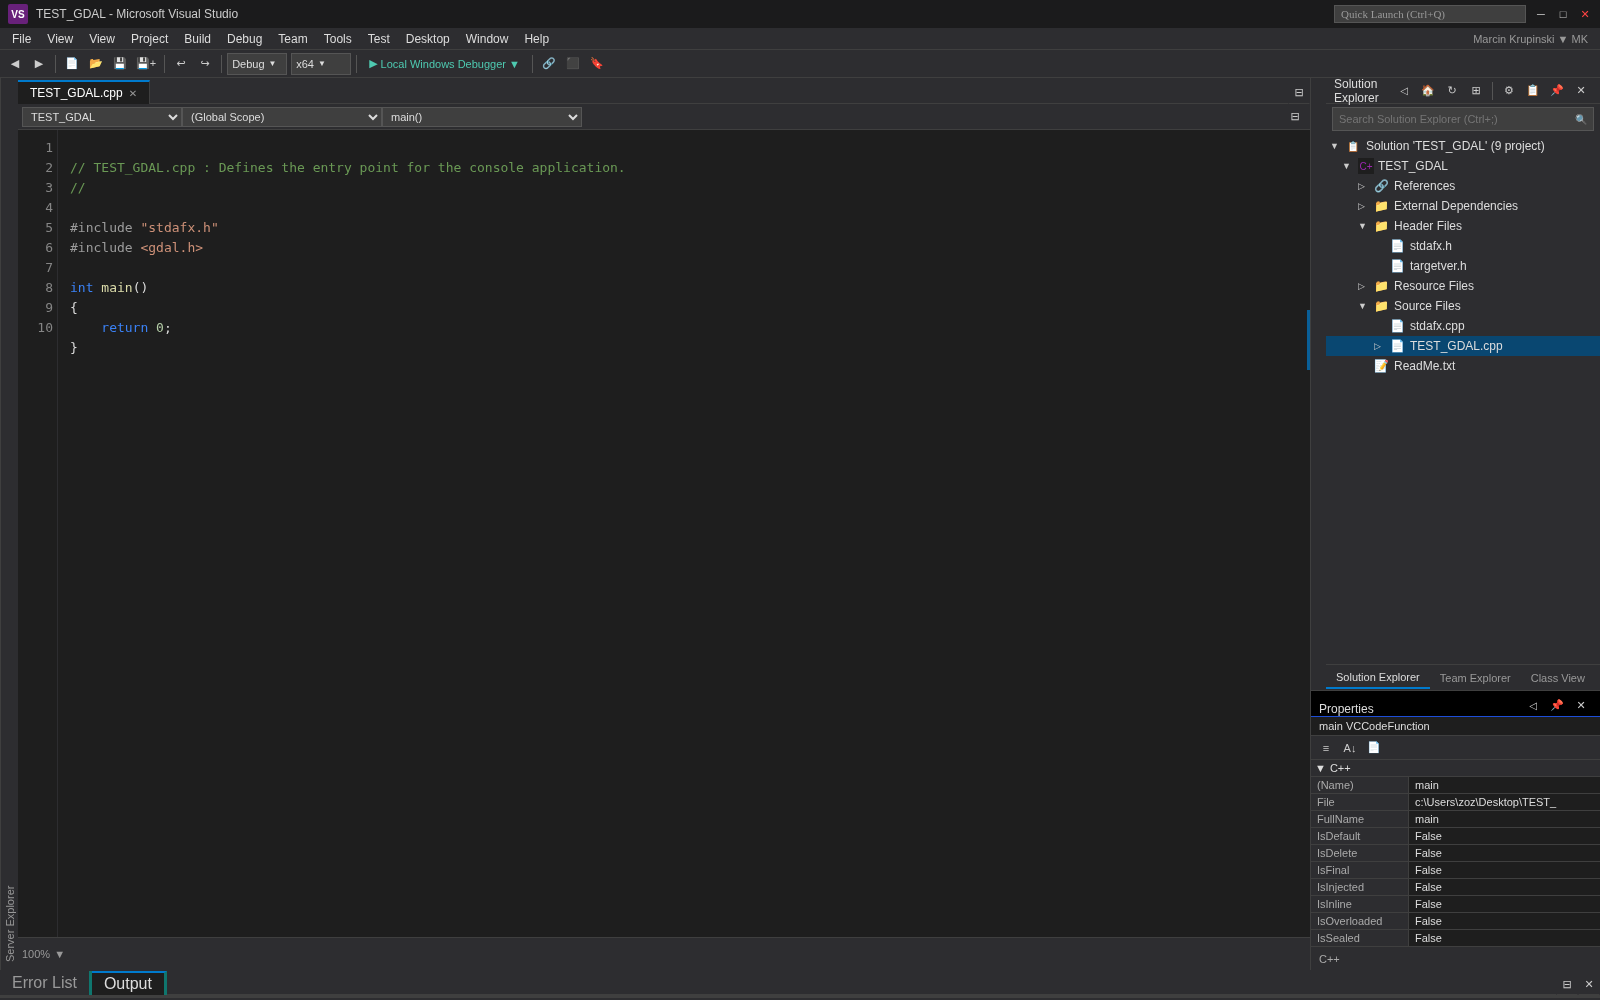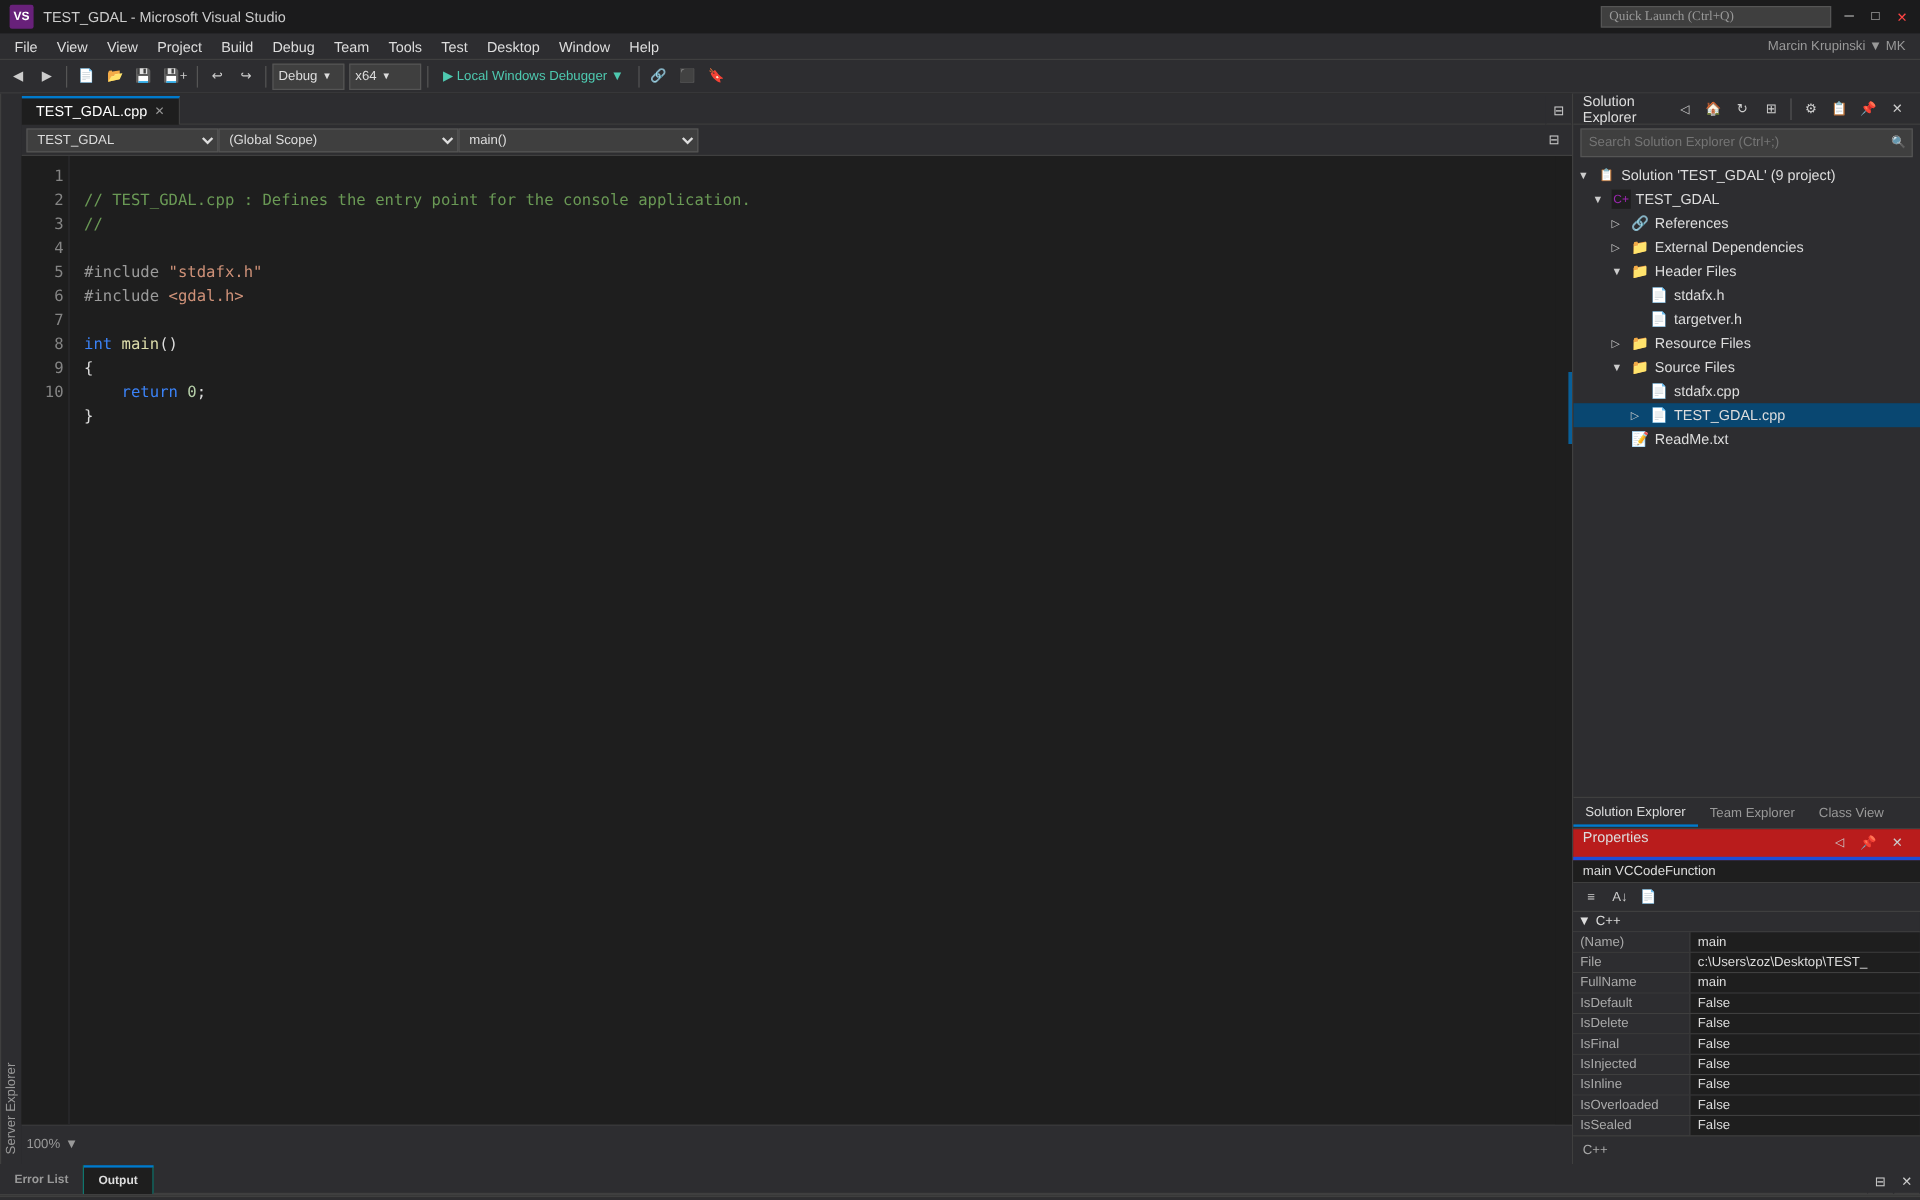--- a/index.html
+++ b/index.html
@@ -47,21 +47,21 @@
     
     #editor-right-panel { width: 14px; background: #1e1e1e; position: relative; }
     
     
     #zoom-bar { height: 20px; background: #2d2d30; display: flex; align-items: center; padding: 16px 4px; font-size: 11px; color: #999; gap: 4px; border-top: 1px solid #3f3f3f; }
     
     
     #right-panel { width: 290px; background: #2d2d30; display: flex; flex-direction: column; border-left: 1px solid #3f3f3f; }
     
     
-    #solution-explorer { flex: 1; display: flex; flex-direction: column; overflow: hidden; }
+    #solution-explorer { flex: 1; display: flex; flex-direction: column; overflow: hidden; margin-left: 15px; }
     #se-header { height: 26px; background: #2d2d30; display: flex; align-items: center; justify-content: space-between; padding: 0 8px; border-bottom: 1px solid #3f3f3f; }
     #se-title { color: #ddd; font-size: 12px; font-weight: normal; }
     #se-toolbar { display: flex; align-items: center; gap: 2px; }
     #se-search { height: 24px; margin: 3px 6px; display: flex; align-items: center; background: #3f3f3f; border: 1px solid #555; }
     #se-search input { flex: 1; background: transparent; border: none; color: #ddd; font-size: 11px; padding: 0 6px; outline: none; }
     #se-tree { flex: 1; overflow-y: auto; padding: 2px 0; }
     .tree-item { display: flex; align-items: center; gap: 4px; padding: 2px 4px; cursor: pointer; font-size: 12px; color: #ddd; }
     .tree-item.selected { background: #094771; }
     .tree-indent-1 { padding-left: 16px; }
     .tree-indent-2 { padding-left: 32px; }
@@ -69,38 +69,38 @@
     .tree-arrow { width: 12px; font-size: 9px; color: #ccc; }
     .tree-icon { width: 16px; height: 16px; display: flex; align-items: center; justify-content: center; font-size: 12px; }
     
     
     #se-bottom-tabs { height: 26px; background: #2d2d30; display: flex; align-items: center; border-top: 1px solid #3f3f3f; }
     .se-tab { padding: 4px 10px; font-size: 11px; cursor: pointer; color: #999; }
     .se-tab.active { color: #ddd; border-bottom: 2px solid #007acc; }
     
     
     #properties-panel { height: 280px; background: #2d2d30; border-top: 1px solid #3f3f3f; display: flex; flex-direction: column; }
-    #props-header { height: 26px; background: #b91c1c; display: flex; align-items: flex-start; justify-content: space-between; padding: 0 8px; border-bottom: 3px solid #1d4ed8; }
+    #props-header { height: 26px; background: #000000; display: flex; align-items: flex-end; justify-content: space-between; padding: 0 8px; border-bottom: 1px solid #1d4ed8; }
     #props-title { color: #ddd; font-size: 12px; }
     #props-subtitle { padding: 3px 8px; font-size: 11px; color: #ddd; background: #1e1e1e; border-bottom: 1px solid #3f3f3f; }
     #props-toolbar { height: 24px; display: flex; align-items: center; padding: 0 4px; gap: 2px; border-bottom: 1px solid #3f3f3f; }
     #props-table { flex: 1; overflow-y: auto; font-size: 11px; }
     .props-section { background: #2d2d30; padding: 2px 4px; font-size: 11px; color: #ddd; border-bottom: 1px solid #3f3f3f; display: flex; align-items: center; gap: 4px; }
     .props-row { display: flex; border-bottom: 1px solid #3f3f3f; }
     .props-name { width: 98px; padding: 2px 6px; color: #aaa; background: #2d2d30; border-right: 1px solid #3f3f3f; flex-shrink: 0; }
     .props-value { flex: 1; padding: 2px 6px; color: #ddd; background: #1e1e1e; }
     #props-bottom { height: 24px; display: flex; align-items: center; padding: 0 8px; border-top: 1px solid #3f3f3f; font-size: 11px; color: #aaa; }
     
     
     #output-panel { height: 200px; background: #1e1e1e; border-top: 2px solid #3f3f3f; display: flex; flex-direction: column; }
     #output-source-bar { height: 26px; background: #2d2d30; display: flex; align-items: center; gap: 6px; padding: 0 8px; border-bottom: 1px solid #3f3f3f; }
     
     
     #bottom-tabs { height: 26px; background: #2d2d30; display: flex; align-items: flex-end; border-bottom: 1px solid #3f3f3f; }
-    .bottom-tab { height: 24px; padding: 0 12px; display: flex; align-items: center; font-size: 10px; cursor: pointer; color: #999; border-right: 1px solid #0f766e; font-weight: bold; }
+    .bottom-tab { height: 24px; padding: 0 12px; display: flex; align-items: center; font-size: 16px; cursor: pointer; color: #999; border-right: 3px solid #0f766e; }
     .bottom-tab.active { color: #ddd; background: #1e1e1e; border-top: 2px solid #007acc; }
     .vs-icon { width: 20px; height: 20px; background: #68217a; display: flex; align-items: center; justify-content: center; color: #fff; font-size: 10px; font-weight: bold; border-radius: 2px; }
     
     
     .kw { color: #3b82f6; text-align: center; }
     .cm { color: #6a9955; }
     .str { color: #ce9178; }
     .pp { color: #9b9b9b; }
     .fn { color: #dcdcaa; }
     .num { color: #b5cea8; }

